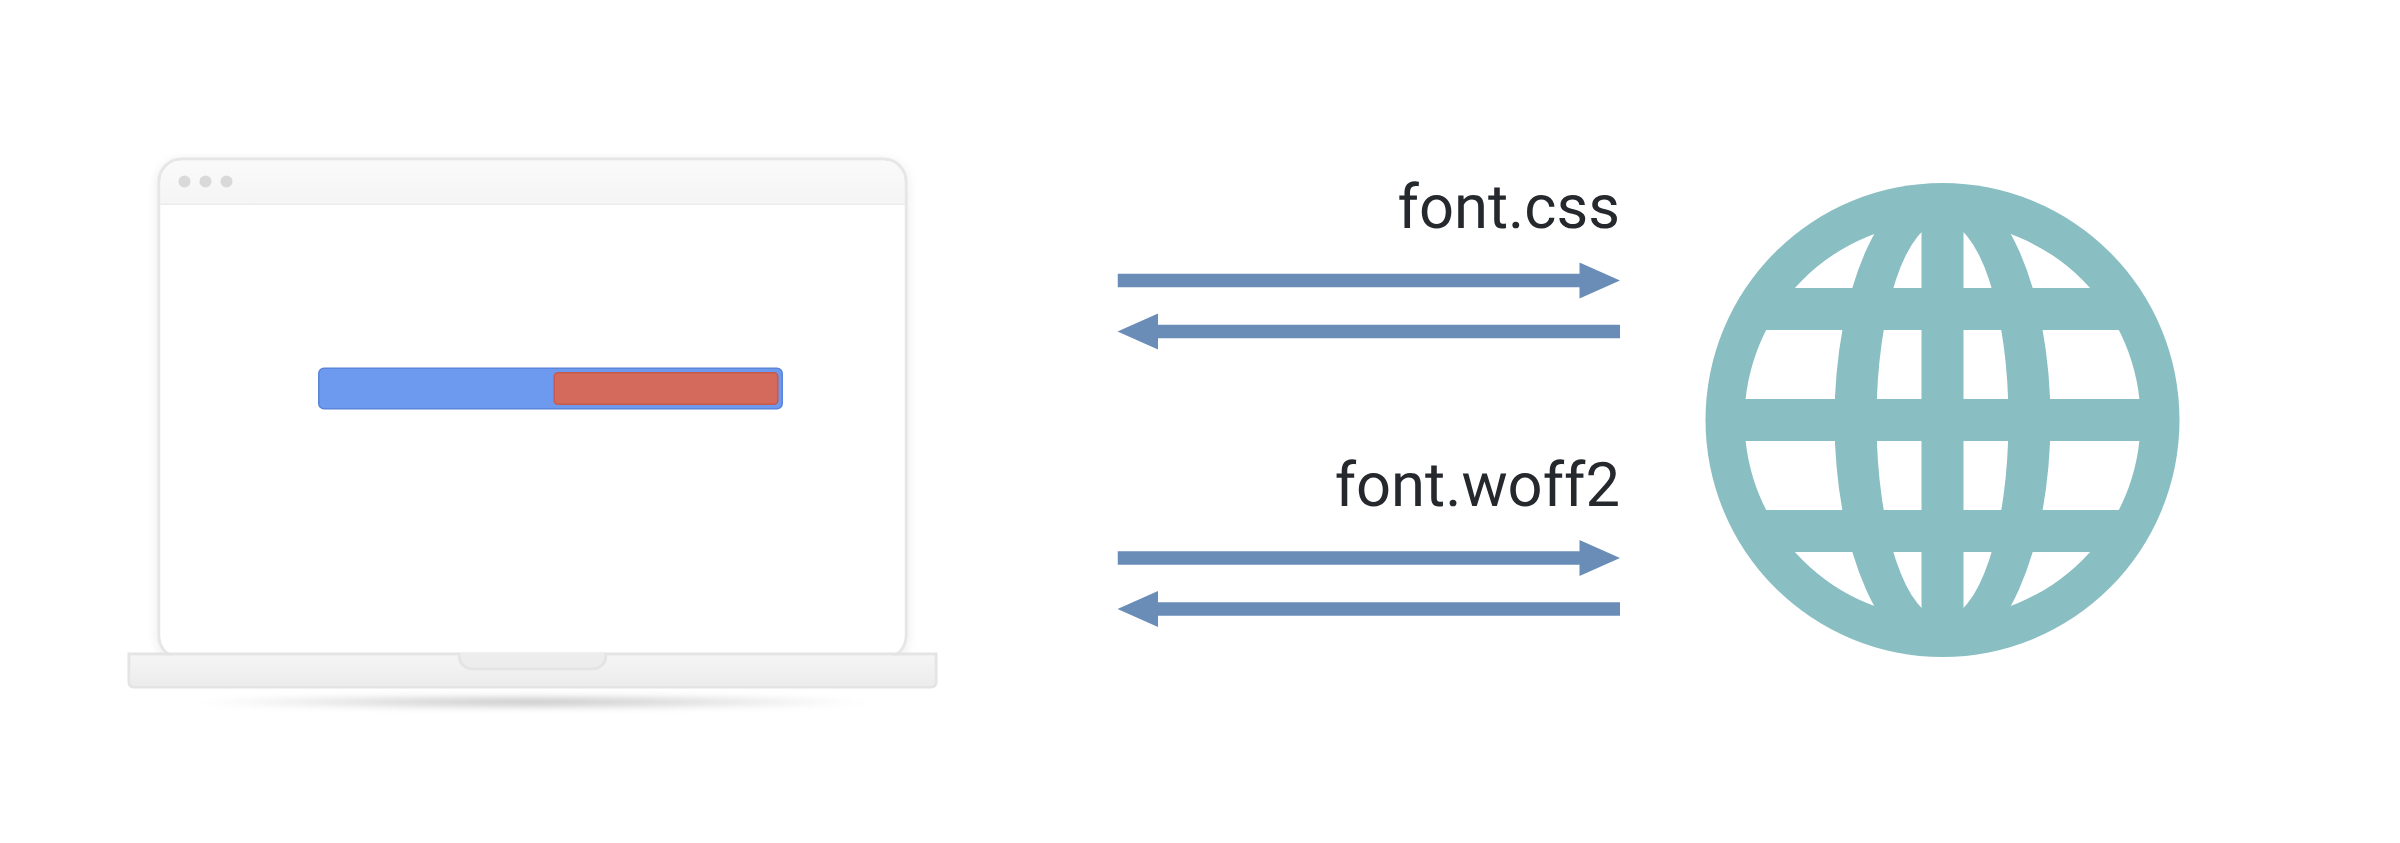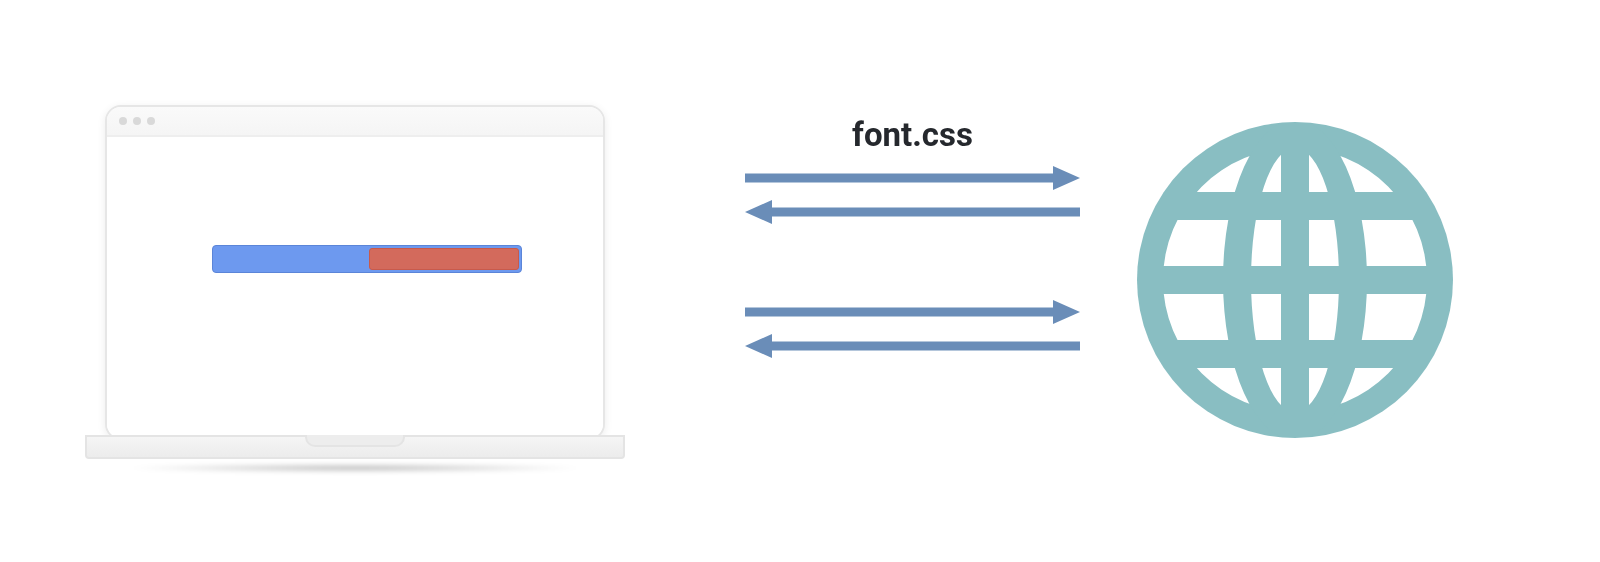--- a/index.html
+++ b/index.html
@@ -109,25 +109,25 @@
   
   .arrow-group {
     position: absolute;
     left: 745px;
     width: 335px;
   }
   .arrow-group.top    { top: 115px; }
   .arrow-group.bottom { top: 300px; }
 
   .arrow-label {
-    font-size: 33px;
+    font-size: 41px;
     color: #25282d;
-    text-align: center;
+    text-align: right;
     margin-bottom: 12px;
-    font-weight: 700;
+    font-weight: 400;
   }
 
   
   .globe {
     position: absolute;
     left: 1135px;
     top: 120px;
     width: 320px;
     height: 320px;
   }
@@ -160,20 +160,21 @@
   <div class="arrow-label">font.css</div>
   <svg width="335" height="65">
     <line x1="0" y1="12" x2="310" y2="12" stroke="#6a8db8" stroke-width="9"></line>
     <polygon points="308,0 335,12 308,24" fill="#6a8db8"></polygon>
     <line x1="25" y1="46" x2="335" y2="46" stroke="#6a8db8" stroke-width="9"></line>
     <polygon points="27,34 0,46 27,58" fill="#6a8db8"></polygon>
   </svg>
 </div>
 
 <div class="arrow-group bottom">
+  <div class="arrow-label">font.woff2</div>
   <svg width="335" height="65">
     <line x1="0" y1="12" x2="310" y2="12" stroke="#6a8db8" stroke-width="9"></line>
     <polygon points="308,0 335,12 308,24" fill="#6a8db8"></polygon>
     <line x1="25" y1="46" x2="335" y2="46" stroke="#6a8db8" stroke-width="9"></line>
     <polygon points="27,34 0,46 27,58" fill="#6a8db8"></polygon>
   </svg>
 </div>
 
 <div class="globe">
   <svg viewBox="0 0 320 320" width="320" height="320">

